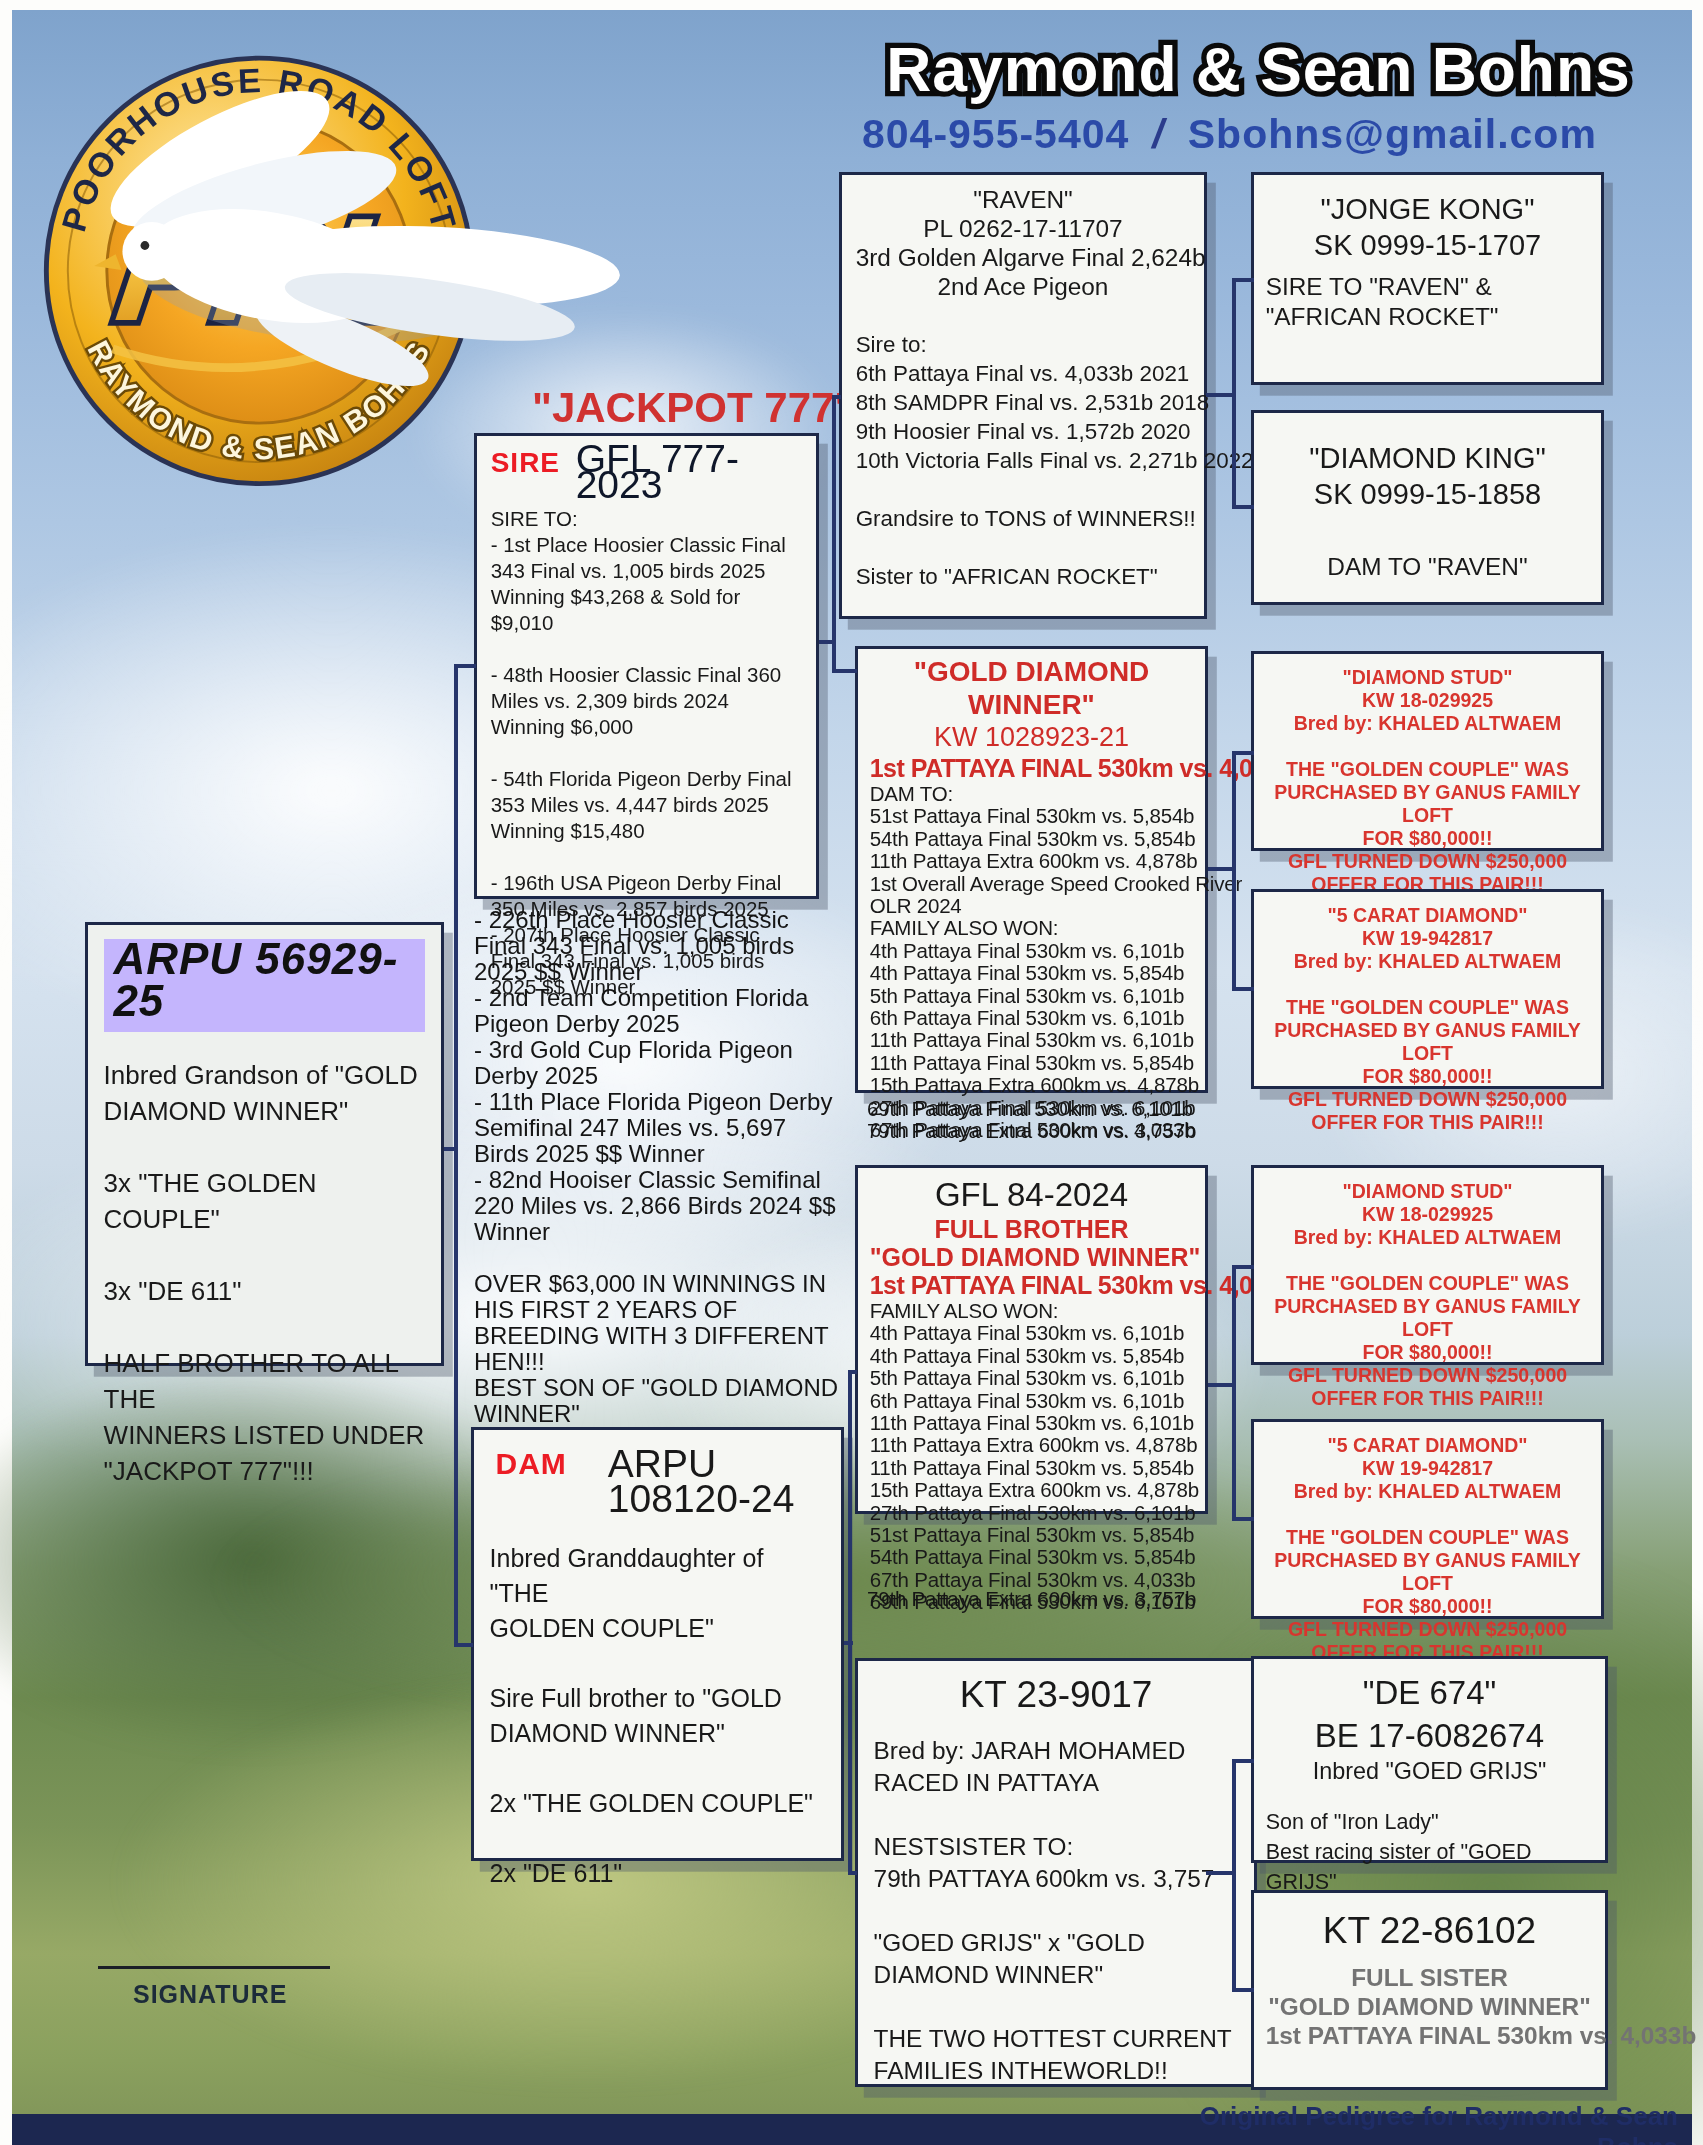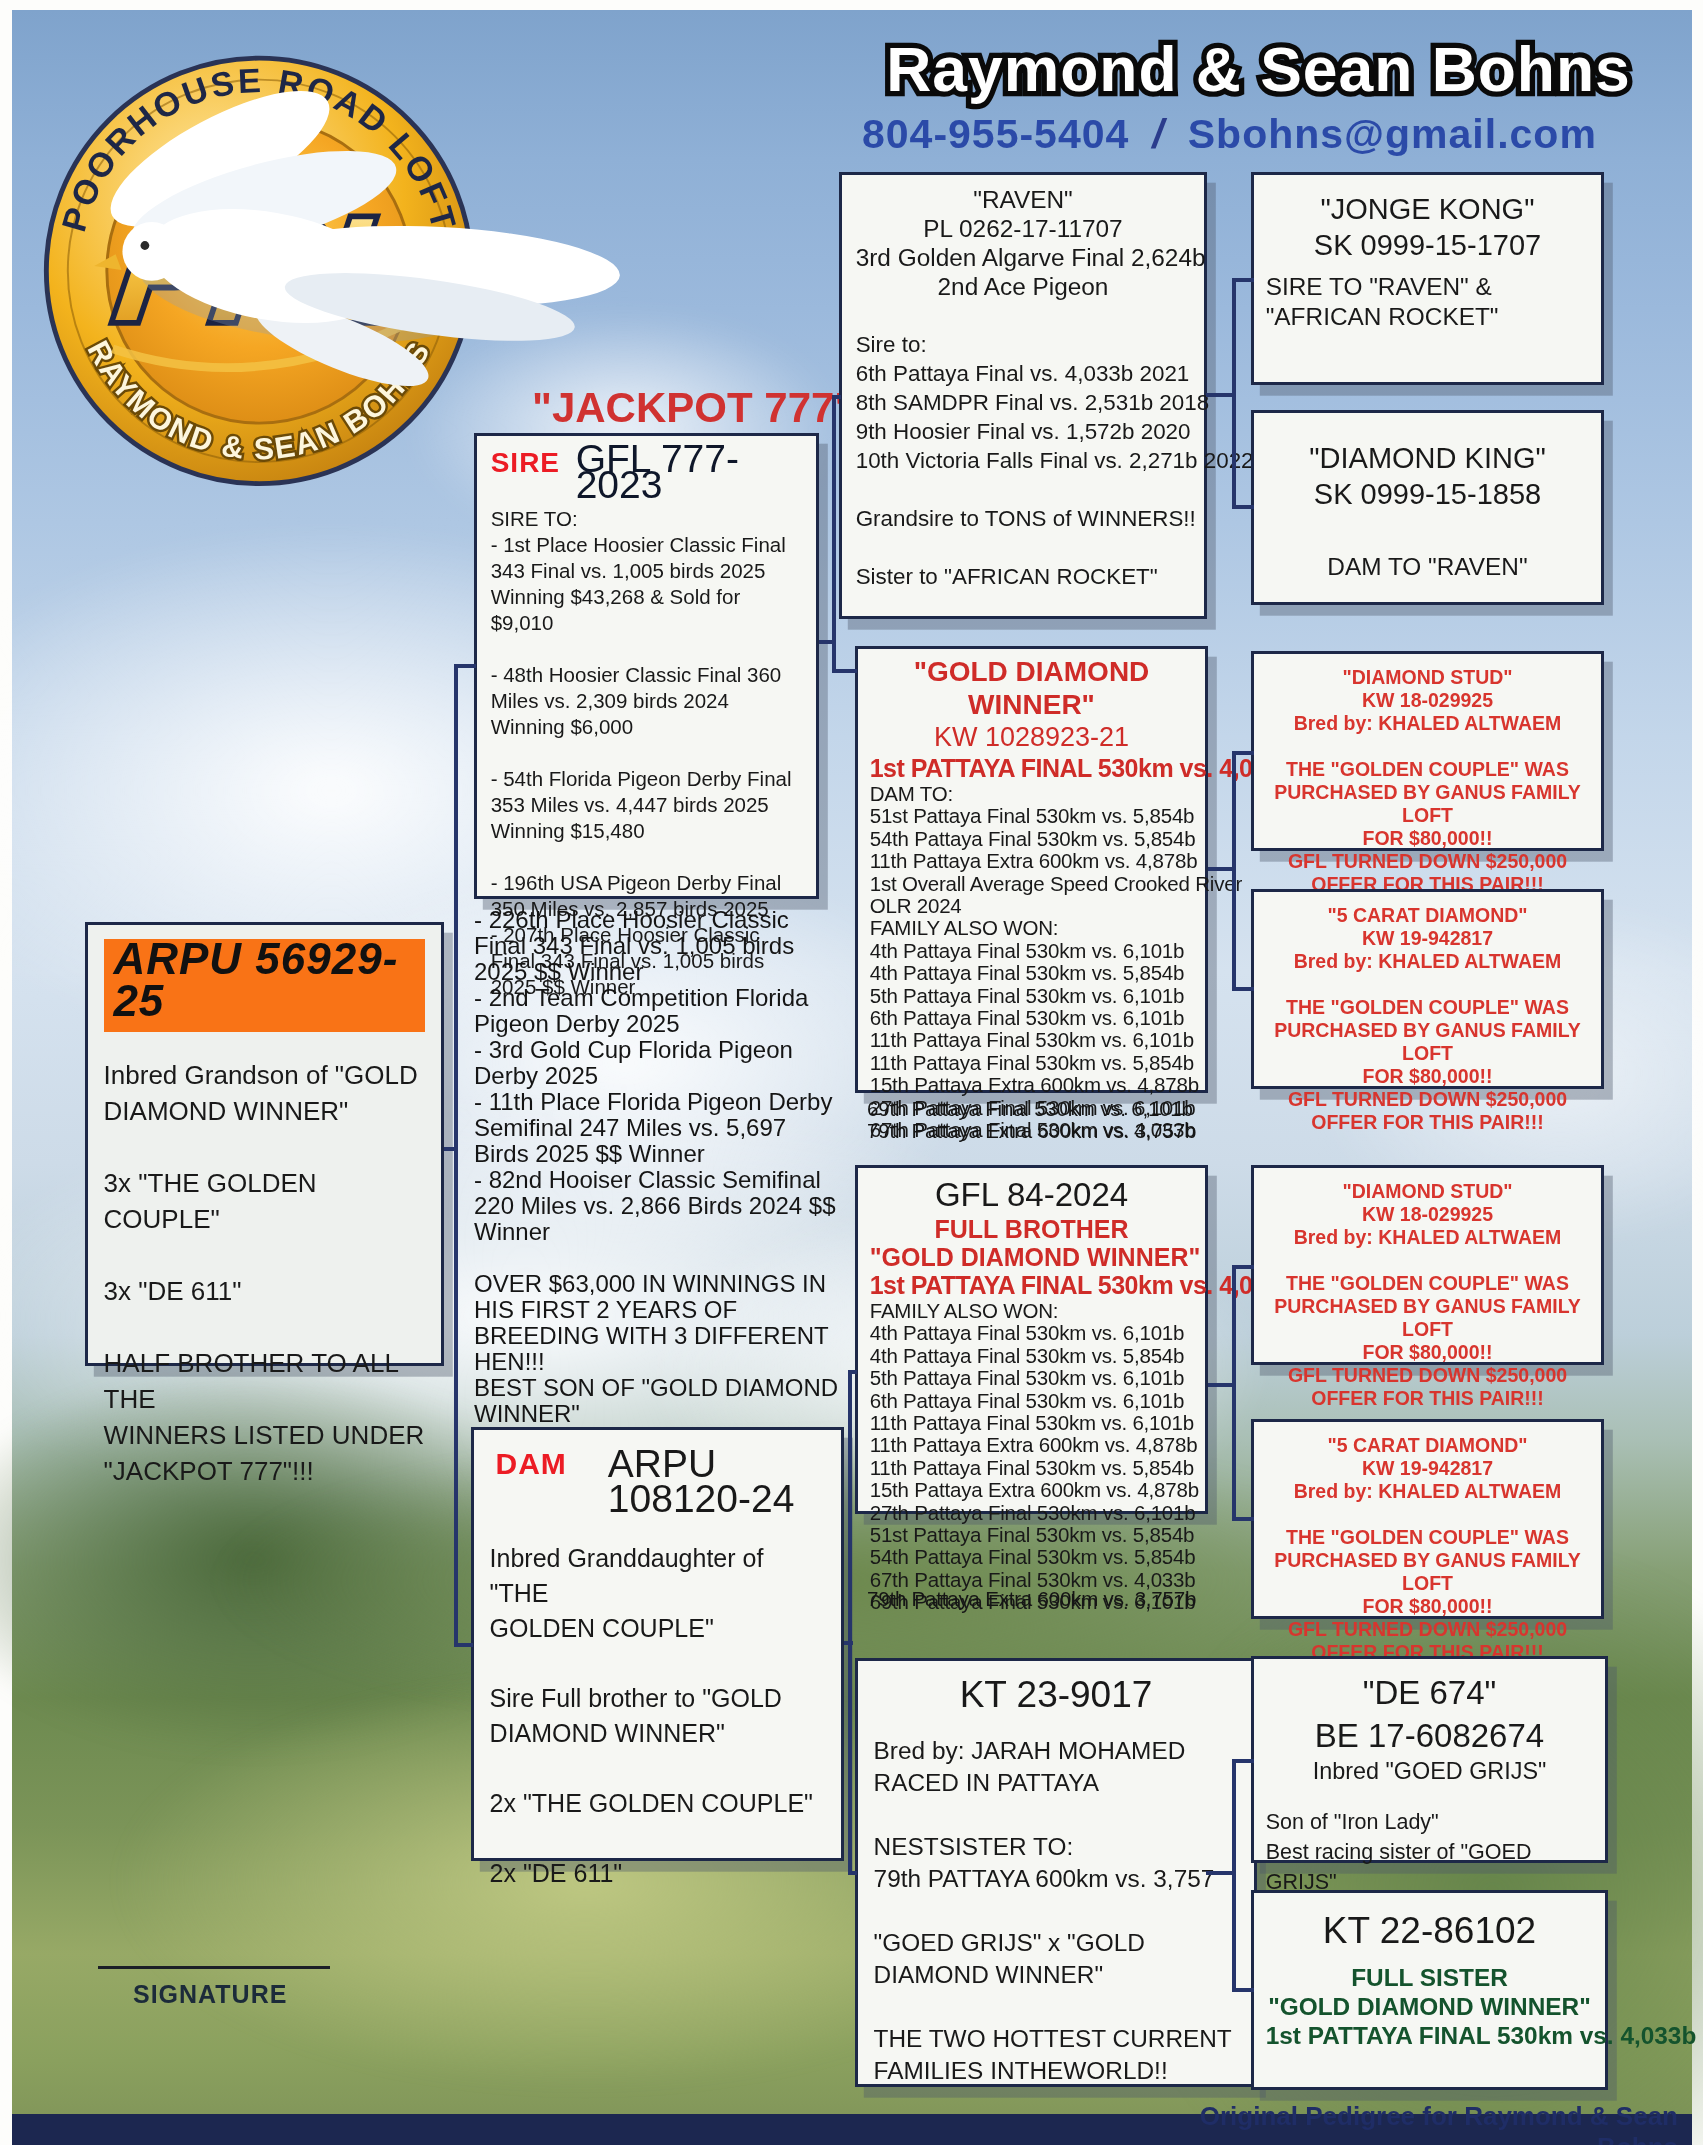--- a/index.html
+++ b/index.html
@@ -32,21 +32,21 @@
 
   
   .sire-box{padding:7.8px 13.7px;font-size:20.5px;line-height:26px;}
   .sire-head{display:flex;justify-content:center;align-items:baseline;gap:15.6px;margin:2px 0 7.8px 0;}
   .sire-label{color:#ec1c24;font-weight:bold;font-size:28px;letter-spacing:1px;}
   .sire-band{color:#0f172a;font-size:39px;}
   .sire-overflow{font-size:24px;line-height:26px;}
 
   
   .subject-box{padding:13.7px 15.6px;font-size:26px;line-height:36px;background:#eef1ee;}
-  .banner{display:inline-block;background:#f97316;padding:2px 17.6px 7.8px 9.8px;margin-bottom:25px;}
+  .banner{display:inline-block;background:#c4b5fd;padding:2px 17.6px 7.8px 9.8px;margin-bottom:25px;}
   .subject-title{font-size:44px;font-weight:bold;font-style:italic;letter-spacing:1px;color:#111;}
 
   
   .dam-box{padding:11.7px 15.6px;font-size:25px;line-height:35px;}
   .dam-head{display:flex;align-items:flex-start;gap:41px;margin:3.9px 0 25px 5.9px;}
   .dam-label{color:#ec1c24;font-weight:bold;font-size:30px;letter-spacing:1px;}
   .dam-band{color:#191919;font-size:39px;}
 
   
   .raven-box{padding:9.8px 13.7px;font-size:22.4px;line-height:29px;}
@@ -66,21 +66,21 @@
 
   
   .rt-box{padding:7.8px 11.7px;}
   .rt-title{font-size:29px;line-height:36px;text-align:center;margin-top:7.8px;}
   .rt-body{font-size:24.4px;line-height:30px;margin-top:9.8px;}
   .redbox-list{font-size:19.5px;line-height:23px;font-weight:bold;color:#d8352e;text-align:center;margin-top:3.9px;}
   .de-title{font-size:33px;line-height:43px;text-align:center;margin-top:3.9px;}
   .de-sub{font-size:23.4px;line-height:29px;text-align:center;}
   .de-body{font-size:21.5px;line-height:30px;margin-top:21.5px;}
   .kt22-title{font-size:37px;line-height:47px;text-align:center;margin-top:5.9px;}
-  .kt22-red{font-size:24.4px;line-height:29px;font-weight:bold;color:#14532d;text-align:center;margin-top:9.8px;}
+  .kt22-red{font-size:24.4px;line-height:29px;font-weight:bold;color:#737373;text-align:center;margin-top:9.8px;}
   .kt22-red .ln{white-space:nowrap;}
 
   .wire{position:absolute;background:#26356b;}
 
   .sig-line{position:absolute;left:98px;top:1966px;width:232px;height:2.9px;background:#1b1f27;}
   .sig-label{position:absolute;left:133px;top:1980px;font-size:25px;font-weight:bold;color:#1c2b3a;letter-spacing:1px;}
   .credit{position:absolute;left:1112px;top:2101px;width:566px;text-align:right;font-size:26px;
           font-weight:bold;color:#1f2d66;}
 </style>
 </head>

